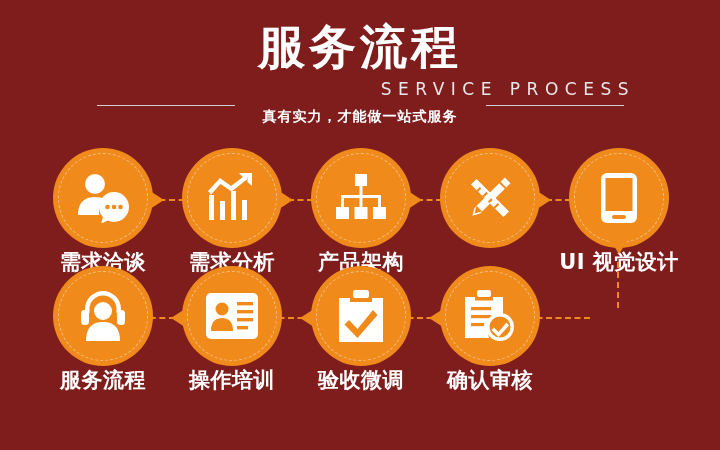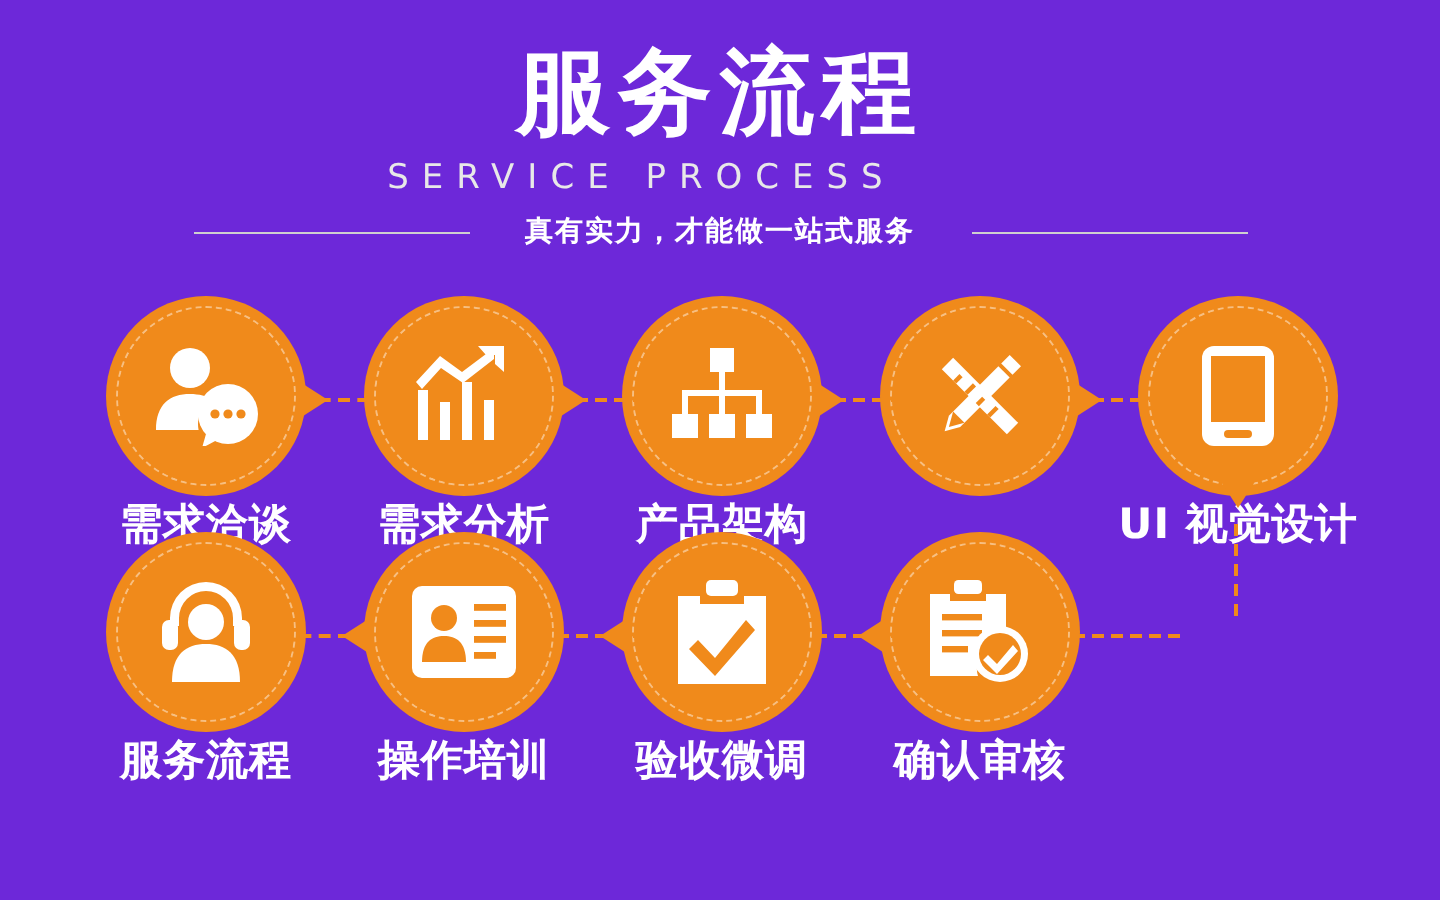--- a/index.html
+++ b/index.html
@@ -42,37 +42,36 @@
     letter-spacing: 4px;
     color: #ffffff;
     font-family: "DejaVu Sans", "Liberation Sans", sans-serif;
     white-space: nowrap;
   }
   #title-en {
     position: absolute;
     top: 79px;
     left: 0;
     width: 635px;
-    text-align: center;
+    text-align: right;
     font-size: 17px;
     line-height: 20px;
     font-weight: normal;
     letter-spacing: 6.5px;
     color: #e8e8e8;
     text-indent: 6.5px;
     white-space: nowrap;
   }
   #tagline-row {
     position: absolute;
     top: 105px;
     left: 0;
     width: 720px;
     height: 22px;
     display: flex;
-    align-items: center;
     justify-content: center;
   }
   .tag-rule {
     width: 138px;
     height: 1px;
     background: #cfcfcf;
     flex: 0 0 auto;
   }
   #tagline {
     font-size: 14px;
@@ -193,21 +192,21 @@
     top: 262px;
     width: 0;
     height: 46px;
     border-left: 2px dashed #f08a1b;
     z-index: 1;
   }
 </style>
 </head>
 <body>
 
-<div id="banner" style="background: #6d28d9;">
+<div id="banner" style="background: #7f1d1d;">
 
   <div id="header">
     <div id="title-cn">服务流程</div>
     <div id="title-en">SERVICE PROCESS</div>
     <div id="tagline-row">
       <span class="tag-rule"></span>
       <span id="tagline">真有实力，才能做一站式服务</span>
       <span class="tag-rule"></span>
     </div>
   </div>

